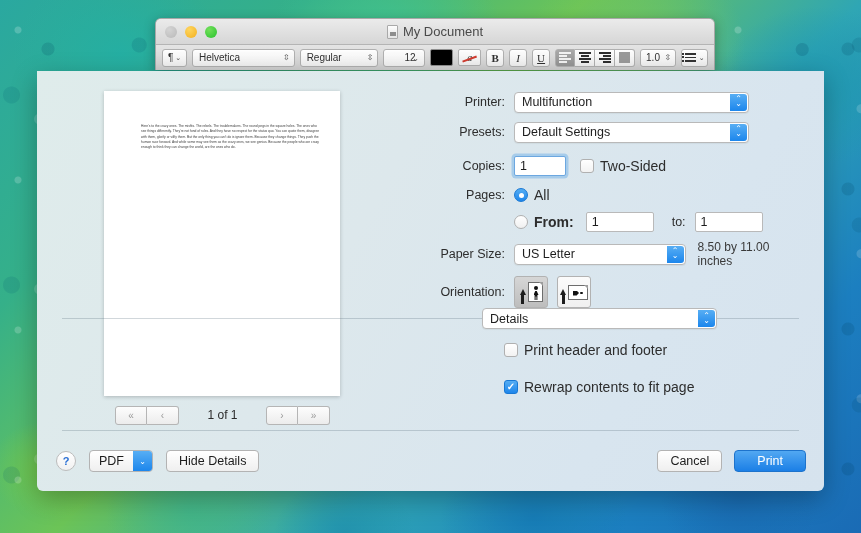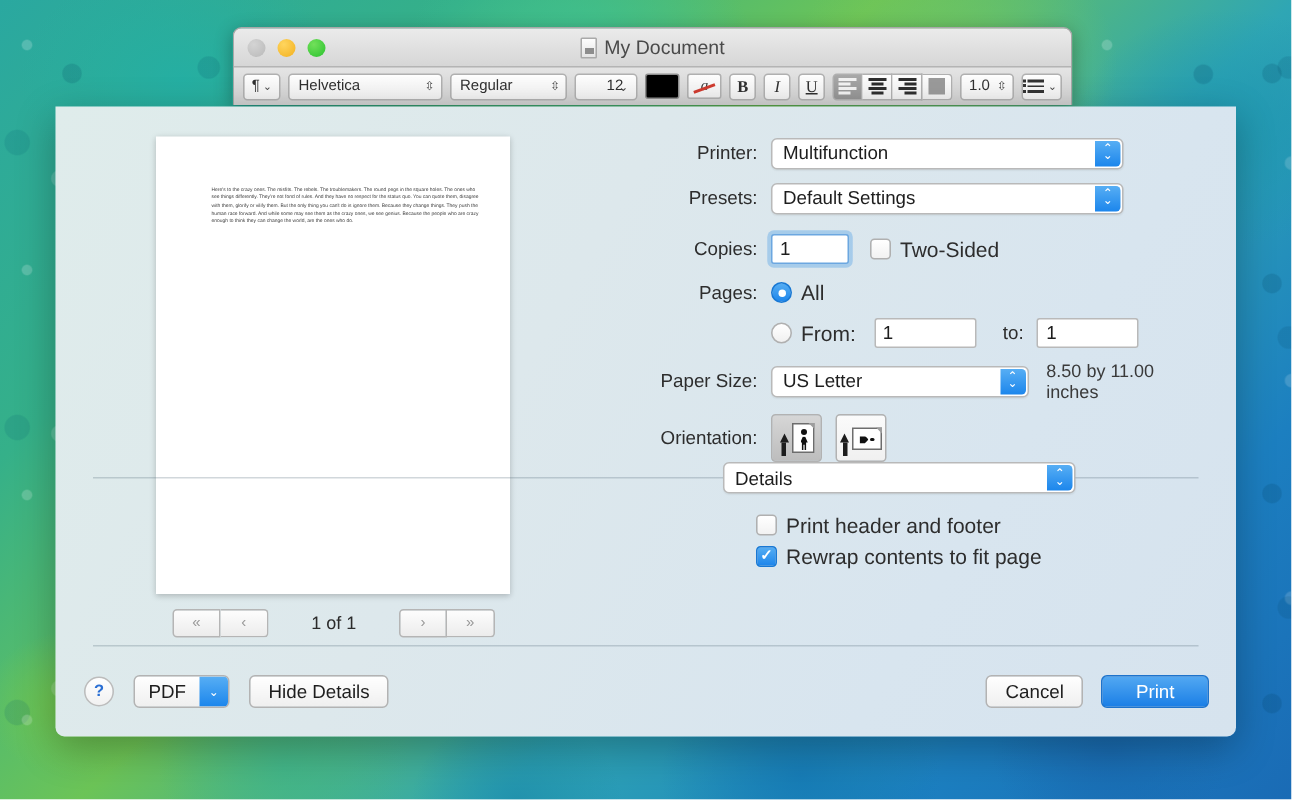--- a/index.html
+++ b/index.html
@@ -456,21 +456,21 @@
       <div class="row" style="height:22px">
         <div class="lbl">Pages:</div>
         <div style="display:flex;align-items:center;">
           <span class="rb on"></span>
           <span class="cb-label">All</span>
         </div>
       </div>
 
       <div class="row" style="height:31px">
         <div class="lbl"></div>
-        <div style="display:flex;align-items:center;">
+        <div style="display:flex;align-items:center;font-weight:bold;">
           <span class="rb"></span>
           <span class="cb-label">From:</span>
         </div>
         <div class="field field-page" style="margin-left:12px">1</div>
         <span style="font-size:12.5px;color:#2d2d2d;margin-left:18px;">to:</span>
         <div class="field field-page" style="margin-left:9px">1</div>
       </div>
 
       <div class="row" style="height:34px">
         <div class="lbl">Paper Size:</div>
@@ -517,21 +517,21 @@
             <span>⌄</span>
           </span>
       </div>
     </div>
 
     <div style="position:absolute;left:467px;top:271px;display:flex;align-items:center;">
       <span class="cb"></span>
       <span class="cb-label">Print header and footer</span>
     </div>
 
-    <div style="position:absolute;left:467px;top:292px;display:flex;align-items:center;">
+    <div style="position:absolute;left:467px;top:308px;display:flex;align-items:center;">
       <span class="cb on"></span>
       <span class="cb-label">Rewrap contents to fit page</span>
     </div>
 
     <div class="divider" style="top:359px"></div>
 
     <div id="bottom-bar">
       <div style="position:absolute;left:19px;top:21px;display:flex;align-items:center;gap:13px;">
         <div class="help-btn">?</div>
         <div class="pdf-btn">

